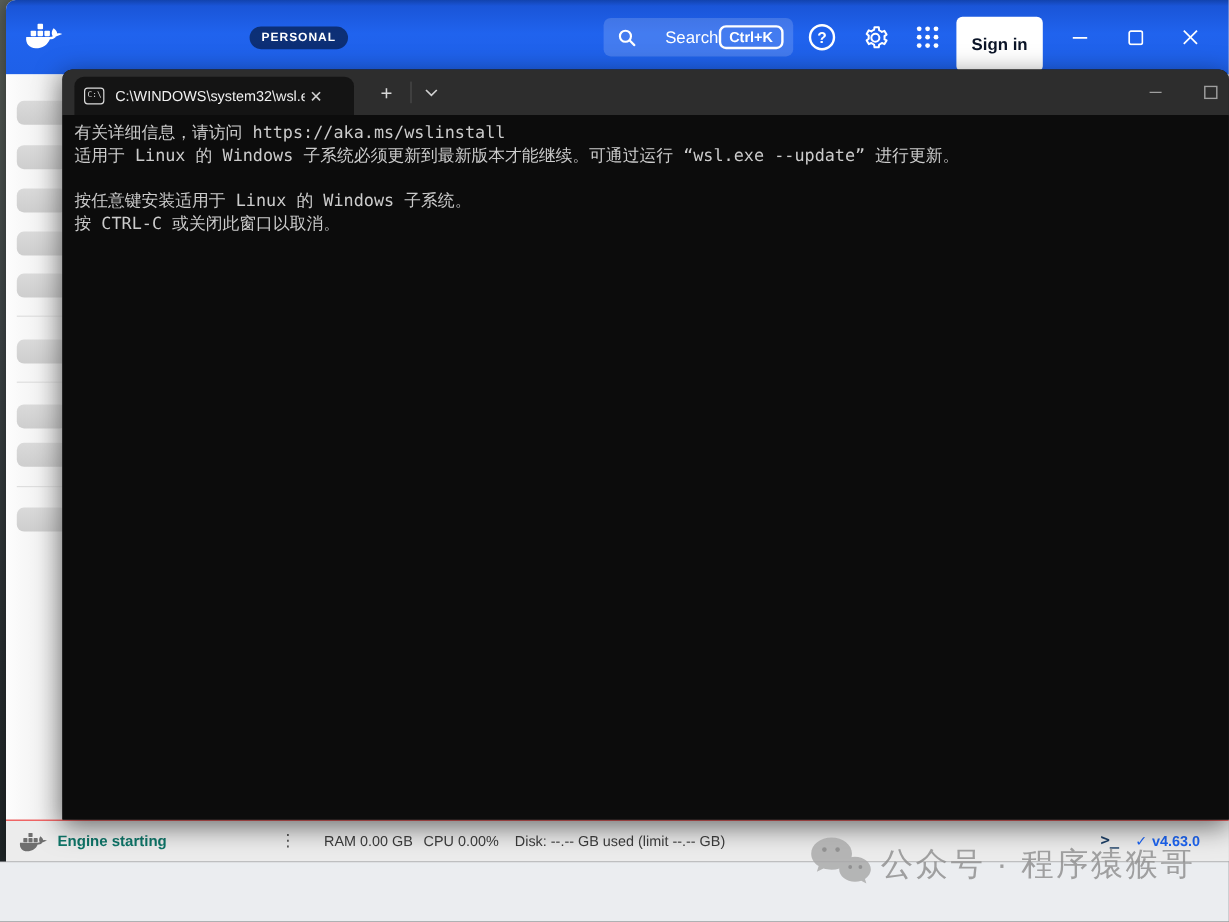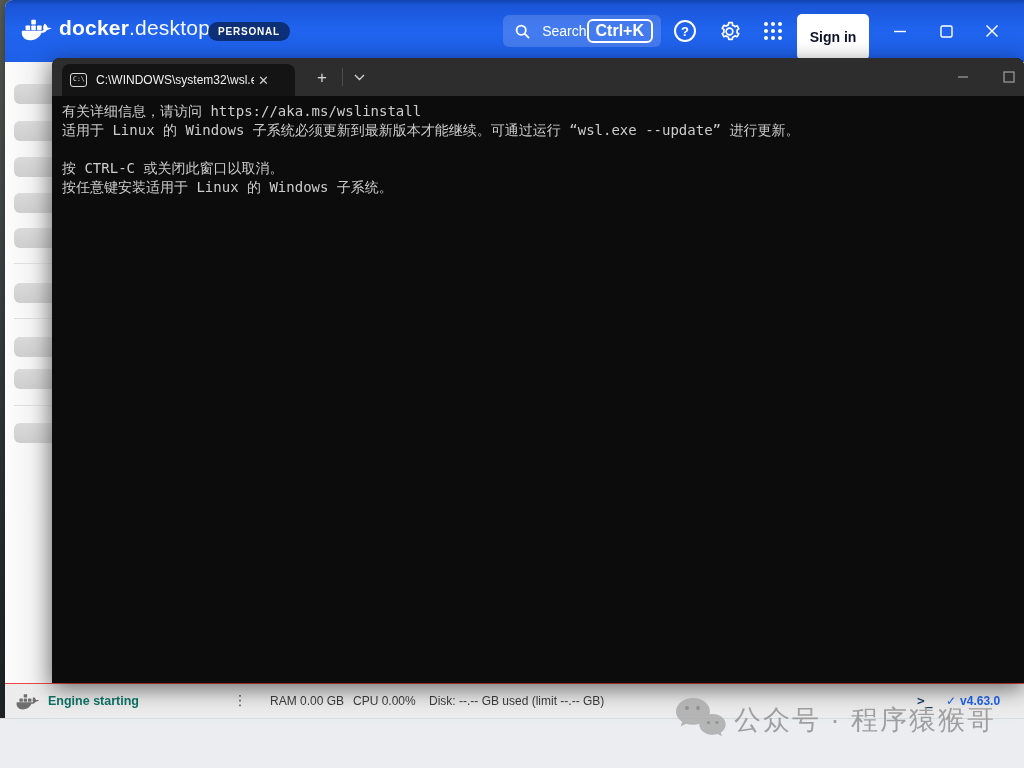--- a/index.html
+++ b/index.html
@@ -15,21 +15,21 @@
     background:linear-gradient(180deg,#1243ae 0%,#1a55d8 8%,#2063ee 45%,#1e60e8 100%); }
   .dd-logo-whale { position:absolute; left:16px; top:17px; }
   .dd-logo-text { position:absolute; left:54px; top:16px; color:#fff; font-size:21px; letter-spacing:.2px; white-space:nowrap; }
   .dd-logo-text .b { font-weight:700; }
   .dd-logo-text .l { font-weight:400; opacity:.96; }
   .dd-plan { position:absolute; left:203px; top:22px; height:19px; line-height:19px; padding:0 10px; border-radius:10px;
     background:rgba(8,33,84,.78); color:#fff; font-size:10px; font-weight:700; letter-spacing:.8px; }
   .dd-search { position:absolute; left:498px; top:15px; width:158px; height:32px; border-radius:6px;
     background:rgba(255,255,255,.16); display:flex; align-items:center; padding:0 8px 0 12px; cursor:pointer; }
   .dd-search-label { color:#fff; font-size:14px; margin-left:8px; flex:1;text-align:right; }
-  .dd-kbd { border:2px solid #fff; border-radius:6px; color:#fff; font-size:16px; font-weight:700; padding:1px 7px; }
+  .dd-kbd { border:2px solid #fff; border-radius:6px; color:#fff; font-size:12px; font-weight:700; padding:1px 7px; }
   .dd-iconbtn { position:absolute; top:18px; width:26px; height:26px; display:flex; align-items:center; justify-content:center; cursor:pointer; }
   .help-circle { width:22px; height:22px; border:2px solid #fff; border-radius:50%; color:#fff; font-size:13px; font-weight:700; display:flex; align-items:center; justify-content:center; }
   .grid9 { display:grid; grid-template-columns:repeat(3,4px); grid-template-rows:repeat(3,4px); gap:3px; }
   .grid9 i { width:4px; height:4px; background:#fff; border-radius:50%; }
   .dd-signin { position:absolute; left:792px; top:14px; width:72px; height:46px; background:#fff; border:none; border-radius:5px;
     font-family:"Liberation Sans",sans-serif; font-size:14px; font-weight:700; color:#0c1528; cursor:pointer; }
   .winctl { position:absolute; top:0; height:62px; width:44px; display:flex; align-items:center; justify-content:center; color:#fff; cursor:pointer; }
 
   
   .dd-sidebar { position:absolute; left:0; top:62px; width:47px; height:621px;
@@ -84,21 +84,20 @@
   <div class="dd-header">
     <svg class="dd-logo-whale" width="32" height="24" viewBox="0 0 28 20">
       <g fill="#ffffff">
         <rect x="4" y="7" width="4" height="4" rx="0.6"></rect>
           <rect x="9" y="7" width="4" height="4" rx="0.6"></rect>
         <rect x="14" y="7" width="4" height="4" rx="0.6"></rect>
           <rect x="9" y="2" width="4" height="4" rx="0.6"></rect>
         <path d="M27 9.4c-.8-.5-2.4-.7-3.6-.4-.2-1.2-.9-2.3-2-3.2l-.7-.5-.5.7c-.6.9-.9 2.2-.8 3.3.1.6.3 1.3.7 1.8-.4.2-1.2.5-2.2.5H.8l-.1.6c-.2 1.9.3 3.8 1.5 5.3 1.2 1.5 3.1 2.3 5.4 2.3 5 0 8.7-2.4 10.4-6.6 1.5 0 3-.3 3.9-1.3l.4-.4-.3-.1z"></path>
       </g>
     </svg>
-    <div class="dd-logo-text"><span class="b">docker</span><span class="l">.desktop</span></div>
     <div class="dd-plan">PERSONAL</div>
 
     <div class="dd-search">
       <svg width="15" height="15" viewBox="0 0 15 15">
           <circle cx="6.2" cy="6.2" r="4.6" fill="none" stroke="#fff" stroke-width="1.8"></circle>
           <line x1="9.8" y1="9.8" x2="13.6" y2="13.6" stroke="#fff" stroke-width="1.8" stroke-linecap="round"></line>
         </svg>
       <span class="dd-search-label">Search</span>
       <span class="dd-kbd">Ctrl+K</span>
     </div>
@@ -201,22 +200,22 @@
     <div class="term-ctl" style="left:936px">
       <svg width="12" height="12" viewBox="0 0 12 12">
           <rect x="1" y="1" width="10" height="10" fill="none" stroke="#9f9f9f" stroke-width="1.2"></rect>
         </svg>
     </div>
   </div>
   <div class="term-body" id="term-body">
       <div class="t-line">有关详细信息，请访问 https://aka.ms/wslinstall</div>
       <div class="t-line">适用于 Linux 的 Windows 子系统必须更新到最新版本才能继续。可通过运行 “wsl.exe --update” 进行更新。</div>
       <div class="t-line">&nbsp;</div>
+      <div class="t-line">按任意键安装适用于 Linux 的 Windows 子系统。</div>
       <div class="t-line">按 CTRL-C 或关闭此窗口以取消。</div>
-      <div class="t-line">按任意键安装适用于 Linux 的 Windows 子系统。</div>
     </div>
 </div>
 
 <div class="taskbar">
   
   
 
   
 
   

